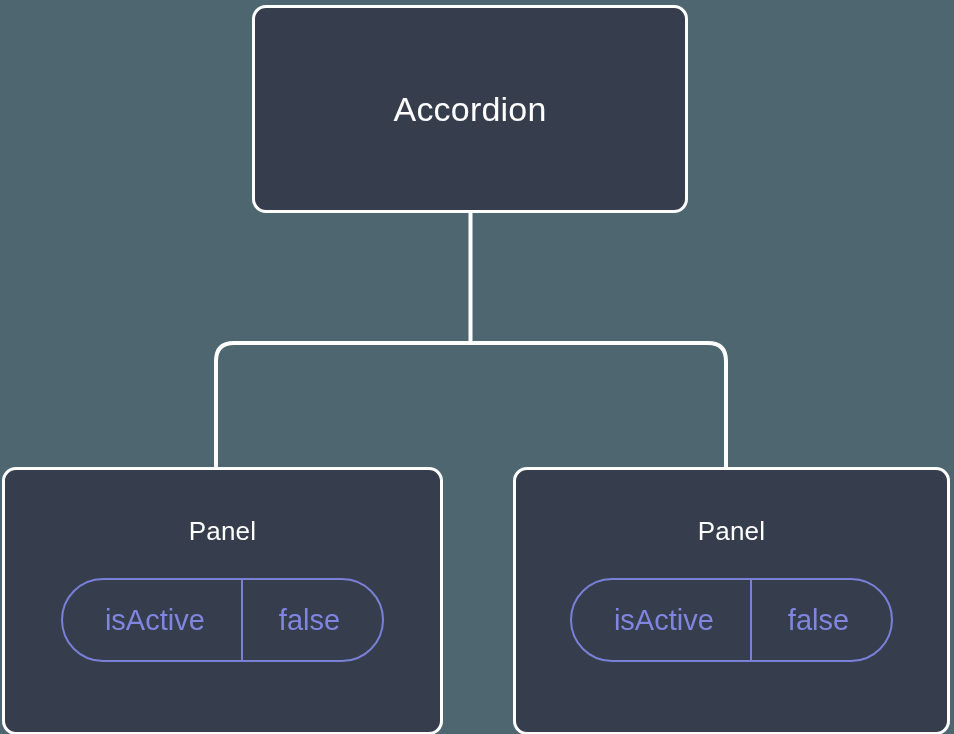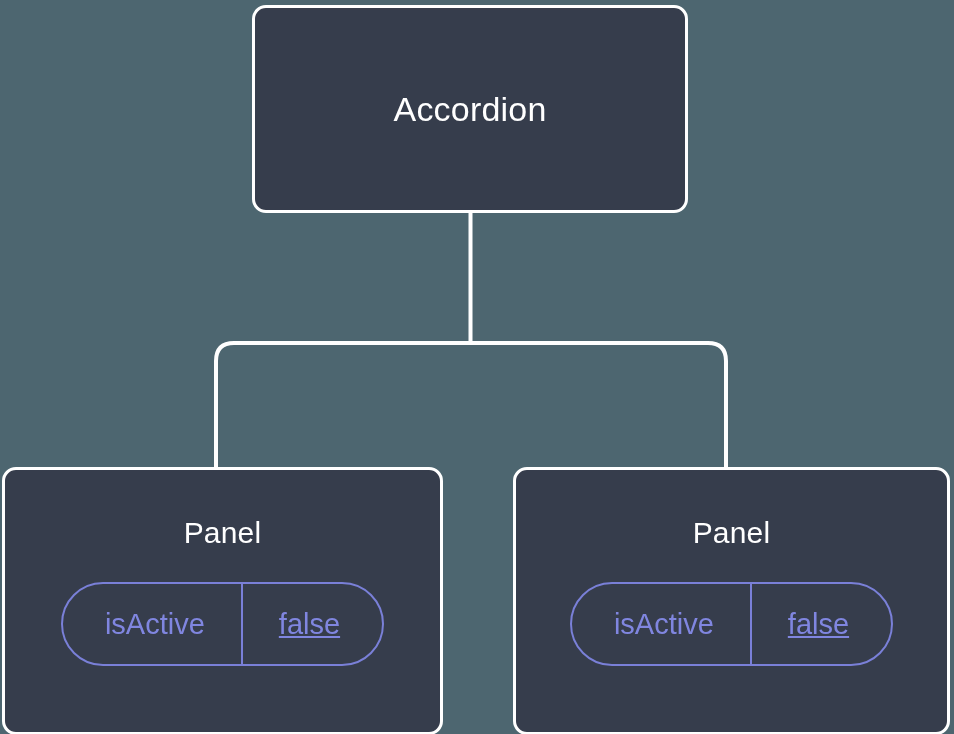--- a/index.html
+++ b/index.html
@@ -61,21 +61,21 @@
 
   .node-title {
     color: #ffffff;
     font-size: 34px;
     font-weight: 400;
     letter-spacing: 0.2px;
     line-height: 1;
     white-space: nowrap;
   }
   .node-child .node-title {
-    font-size: 30px;
+    font-size: 26px;
   }
 
   
   .prop-pill {
     margin-top: 34px;
     display: flex;
     align-items: stretch;
     box-sizing: border-box;
     height: 84px;
     border: 2px solid #7a80d8;
@@ -92,21 +92,20 @@
     font-size: 29px;
     line-height: 1;
     white-space: nowrap;
   }
   .prop-key {
     padding: 0 36px 0 42px;
   }
   .prop-val {
     padding: 0 42px 0 36px;
     border-left: 2px solid #7a80d8;
-    text-decoration: underline;
   }
 </style>
 </head>
 <body>
 
 <div id="diagram">
 
   <svg id="connectors" viewBox="0 0 954 734" width="954" height="734" aria-hidden="true">
 
     <path d="M 470.5 211 L 470.5 343" fill="none" stroke="#ffffff" stroke-width="4" stroke-linecap="butt"></path>

